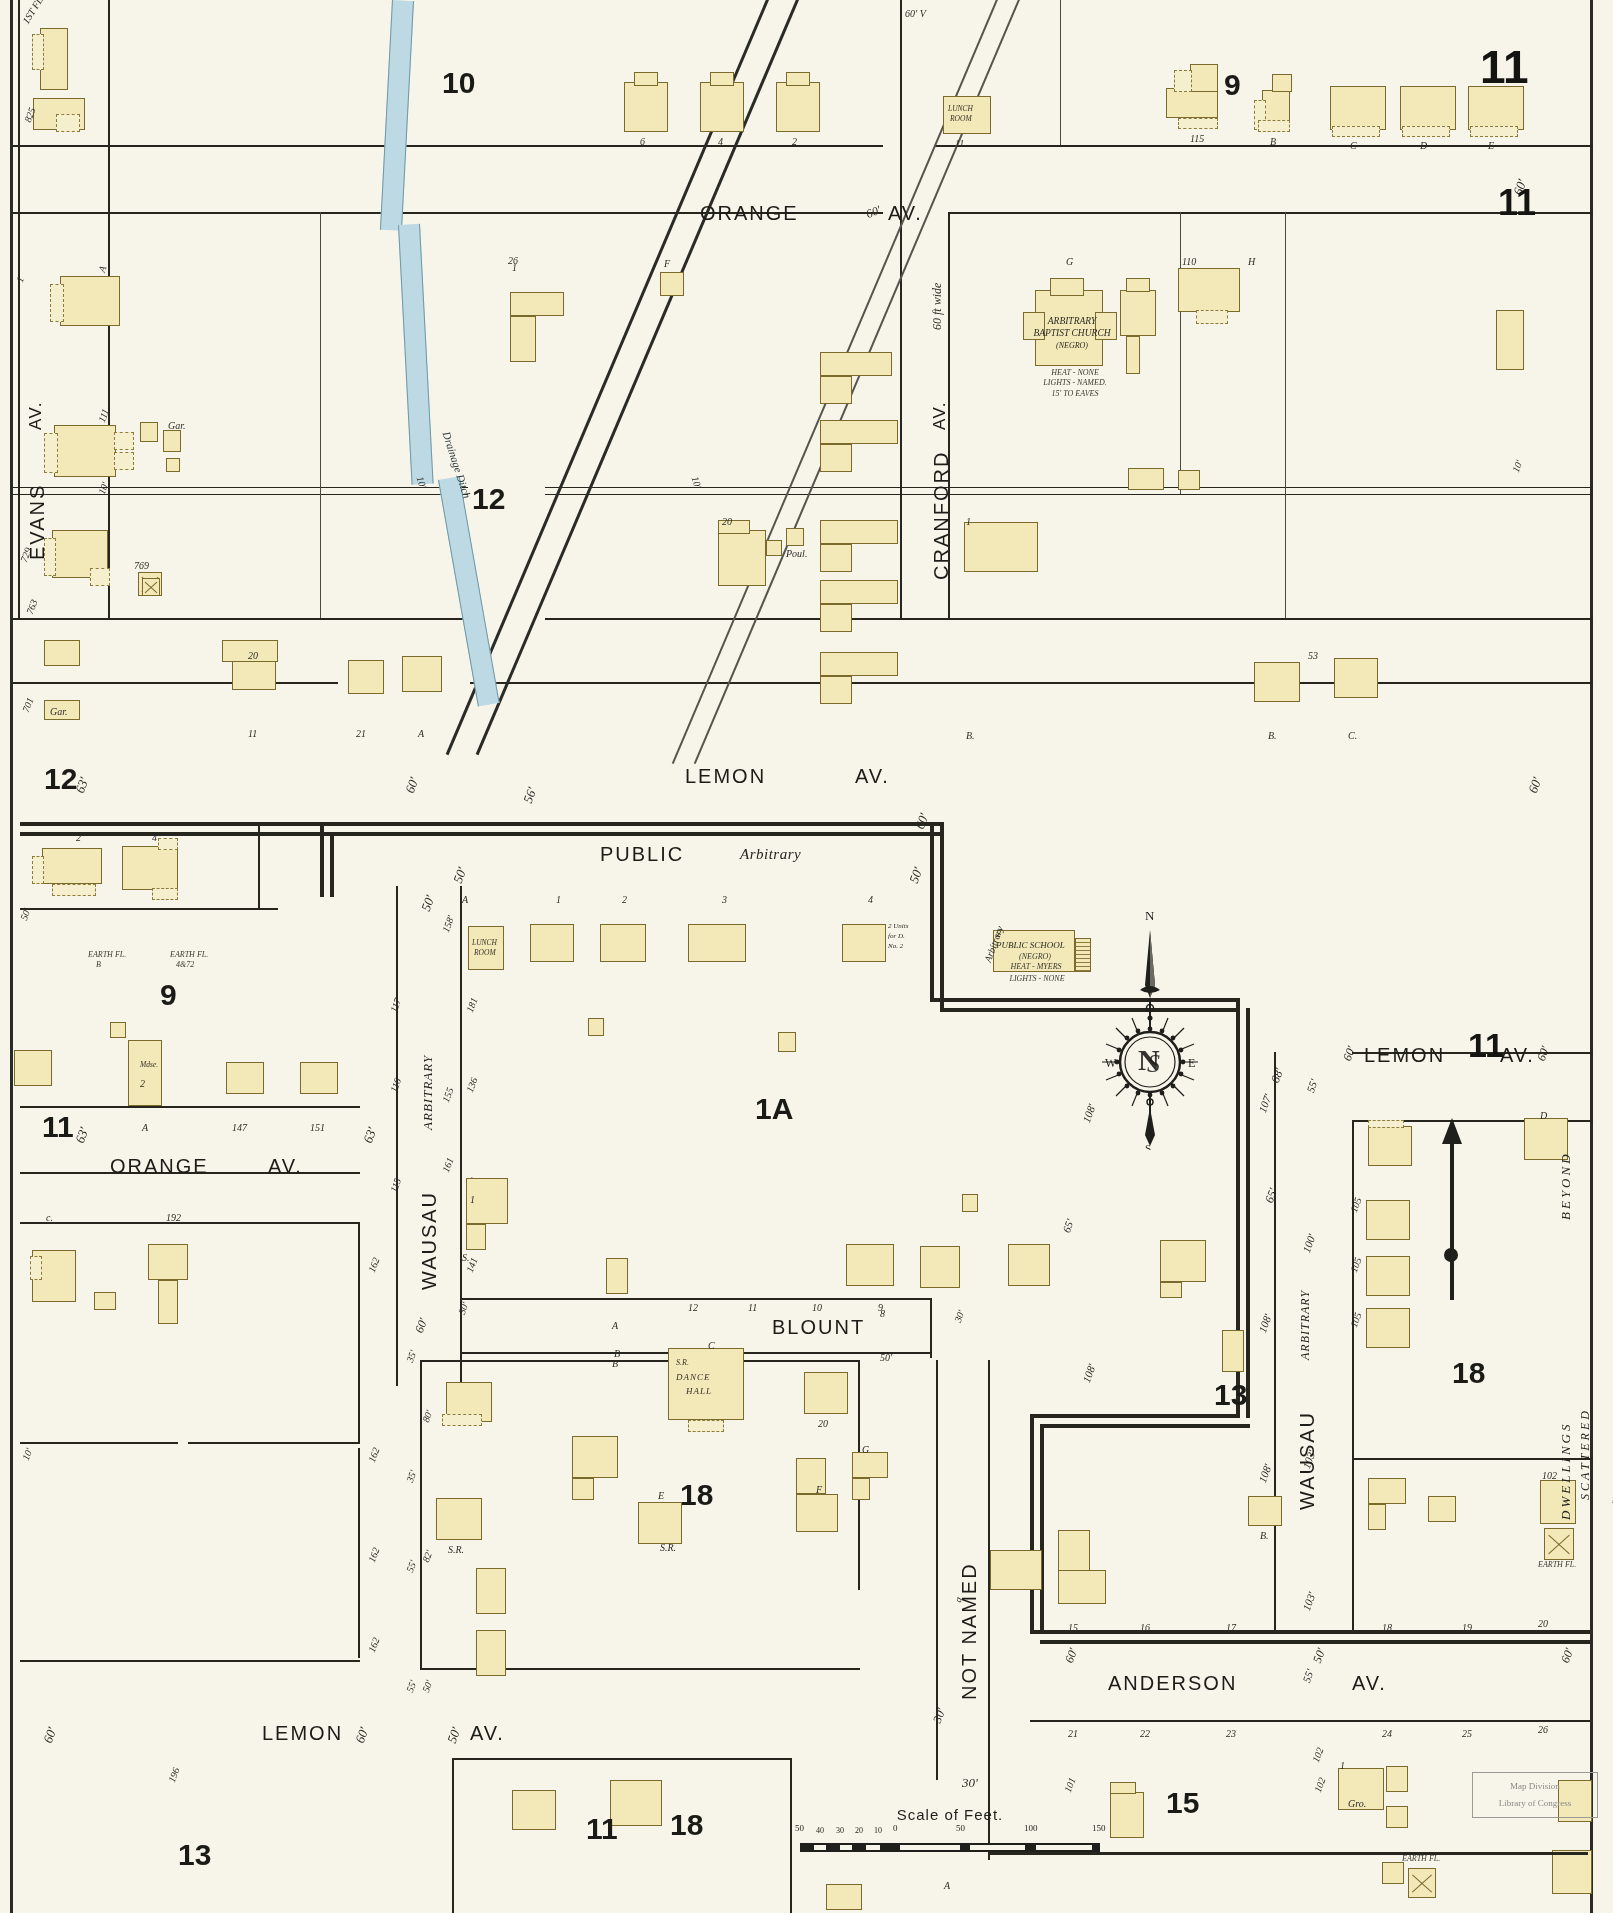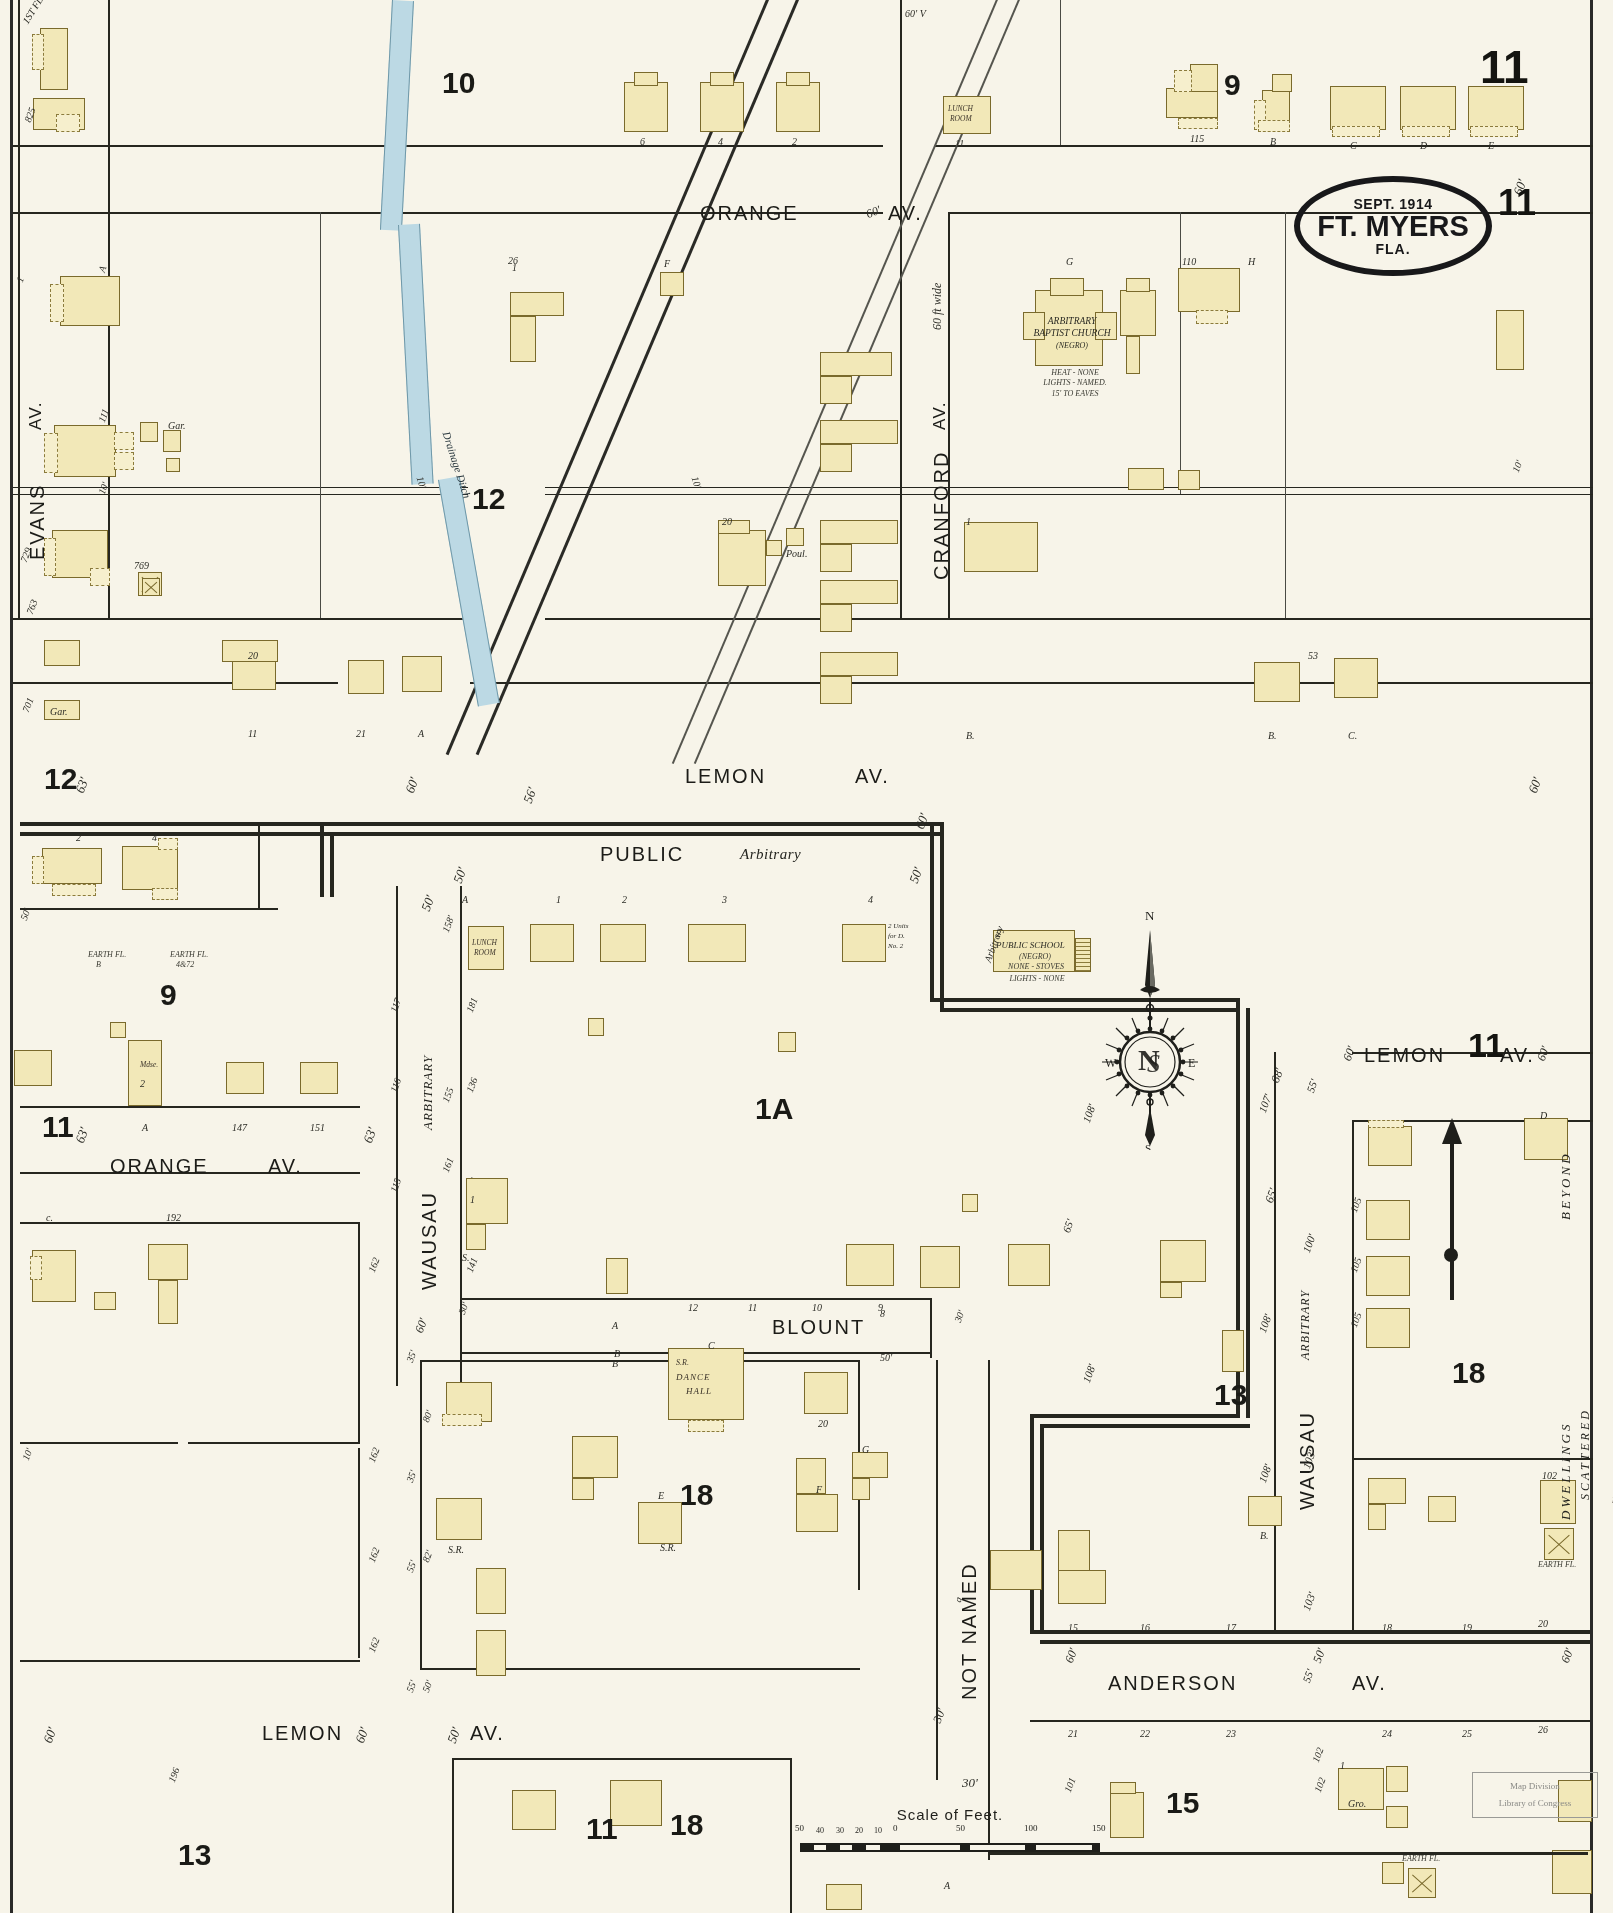--- a/index.html
+++ b/index.html
@@ -429,21 +429,21 @@
 
   <div class="bldg" style="left:993px;top:930px;width:82px;height:42px;"></div>
   <div class="bldg" style="left:1075px;top:938px;width:16px;height:34px;background:repeating-linear-gradient(to bottom,#f2e8b8 0 3px,#8b7b3c 3px 4px);border:1.2px solid #7a6a2c;"></div>
   <div class="church-txt" style="left:993px;top:940px;width:82px;font-size:9px;text-align:left;padding-left:3px;">
     <span>PUBLIC SCHOOL</span>
   </div>
   <div class="note" style="left:1000px;top:952px;width:70px;">
     <span>(NEGRO)</span>
   </div>
   <div class="note" style="left:998px;top:962px;width:76px;">
-    <span>NONE - STOVES</span>
+    <span>HEAT - MYERS</span>
   </div>
   <div class="note" style="left:994px;top:974px;width:86px;">
     <span>LIGHTS - NONE</span>
   </div>
   <div class="dim" style="left:996px;top:928px;">2</div>
   <div class="dim" style="left:982px;top:960px;transform:rotate(-70deg);transform-origin:left top;">Arbitrary</div>
 
   <div class="compass" style="left:1085px;top:890px;width:150px;height:260px;">
     <svg width="150" height="260" viewBox="0 0 150 260">
 
@@ -676,25 +676,20 @@
       <div class="scale-seg" style="left:40px;width:12px;"></div>
       <div class="scale-seg" style="left:66px;width:14px;"></div>
       <div class="scale-seg" style="left:100px;width:60px;"></div>
       <div class="scale-seg" style="left:170px;width:55px;"></div>
       <div class="scale-seg" style="left:236px;width:56px;"></div>
     </div>
   </div>
 
   <div class="heavy" style="left:988px;top:1852px;width:600px;height:3px;"></div>
 
-  <div class="oval" style="left:1294px;top:176px;width:186px;height:88px;">
-    <div class="l1">SEPT. 1914</div>
-    <div class="l2">FT. MYERS</div>
-    <div class="l3">FLA.</div>
-  </div>
   <div class="hugenum" style="left:1498px;top:182px;font-size:36px;">11</div>
 
   <div class="locstamp" style="left:1472px;top:1772px;width:108px;">
     <div>Map Division</div>
     <div>Library of Congress</div>
   </div>
 
 </div>
 
 </body></html>

